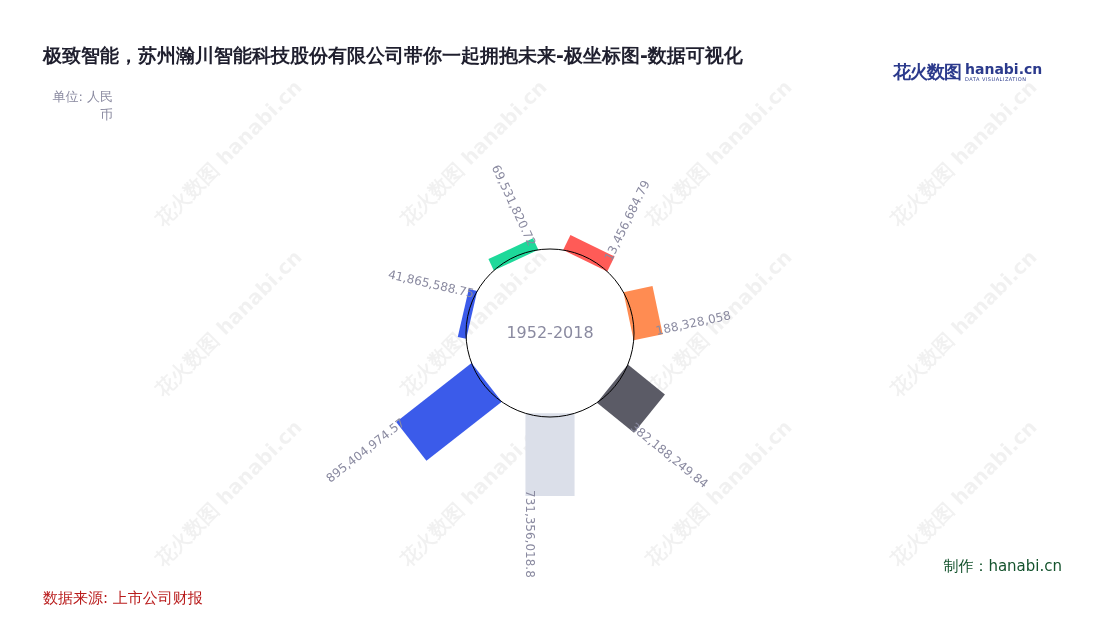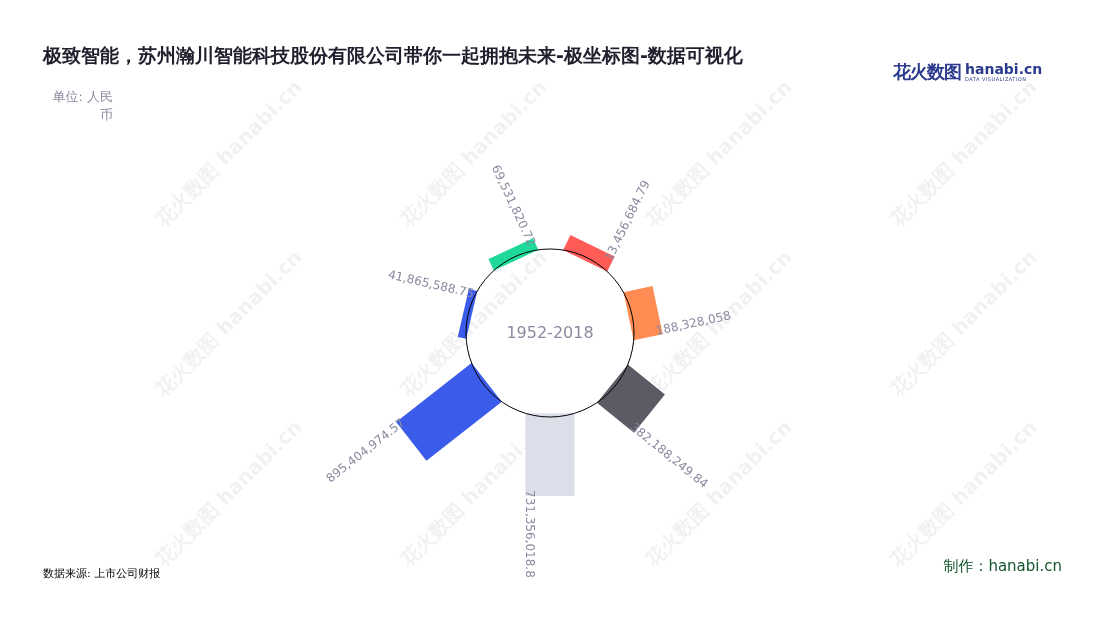--- a/index.html
+++ b/index.html
@@ -6,21 +6,21 @@
   body { width: 1100px; height: 620px; background: #ffffff; position: relative; overflow: hidden;
          font-family: "DejaVu Sans", "Liberation Sans", sans-serif; }
   .title { position: absolute; left: 43px; top: 40px; width: 780px; font-size: 19px; line-height: 31px;
            color: #1f1f2e; font-weight: 700; margin: 0; }
   .unit { position: absolute; left: 43px; top: 88px; font-size: 13px; line-height: 18px; color: #8a8aa0; width: 70px; text-align: right; }
   .logo { position: absolute; left: 893px; top: 60px; display: flex; align-items: center; gap: 4px; }
   .logo .cn { font-size: 18px; font-weight: 700; color: #2b3a8c; letter-spacing: -1px; }
   .logo .en { display: flex; flex-direction: column; }
   .logo .en .big { font-size: 14px; font-weight: 700; color: #2b3a8c; line-height: 14px; }
   .logo .en .small { font-size: 5px; color: #2b3a8c; letter-spacing: 0.5px; line-height: 6px; }
-  .footer-left { position: absolute; left: 43px; top: 566px; font-size: 11px; color: #000000; }
+  .footer-left { position: absolute; left: 43px; top: 589px; font-size: 15px; color: #b91c1c; }
   .footer-right { position: absolute; right: 38px; top: 557px; font-size: 15px; color: #14532d; }
   svg.chart { position: absolute; left: 0; top: 0; }
   .wm { position: absolute; font-size: 20px; font-weight: 700; color: #000; opacity: 0.05;
         transform: rotate(-45deg); white-space: nowrap; pointer-events: none; }
 </style>
 </head>
 <body>
 
 <h1 class="title">极致智能，苏州瀚川智能科技股份有限公司带你一起拥抱未来-极坐标图-数据可视化</h1>
 <div class="unit">单位: 人民币</div>

